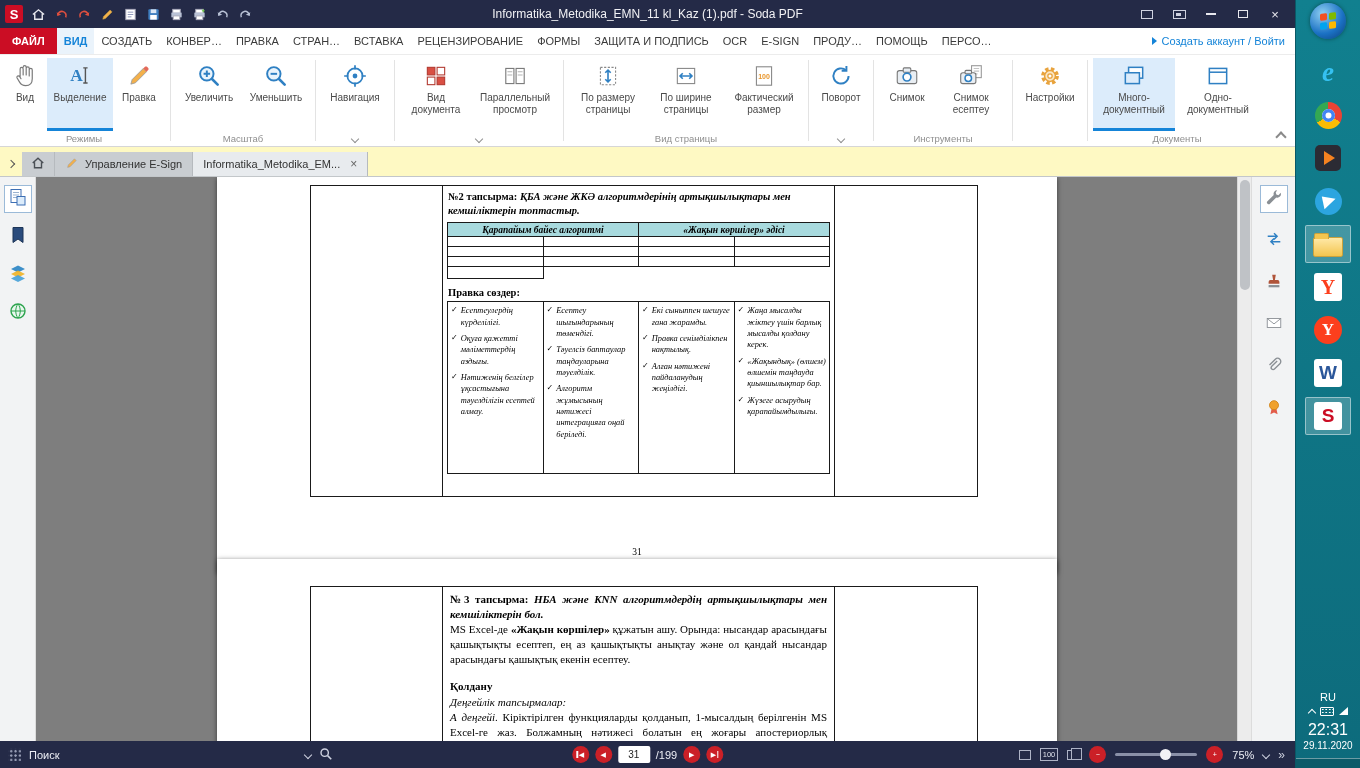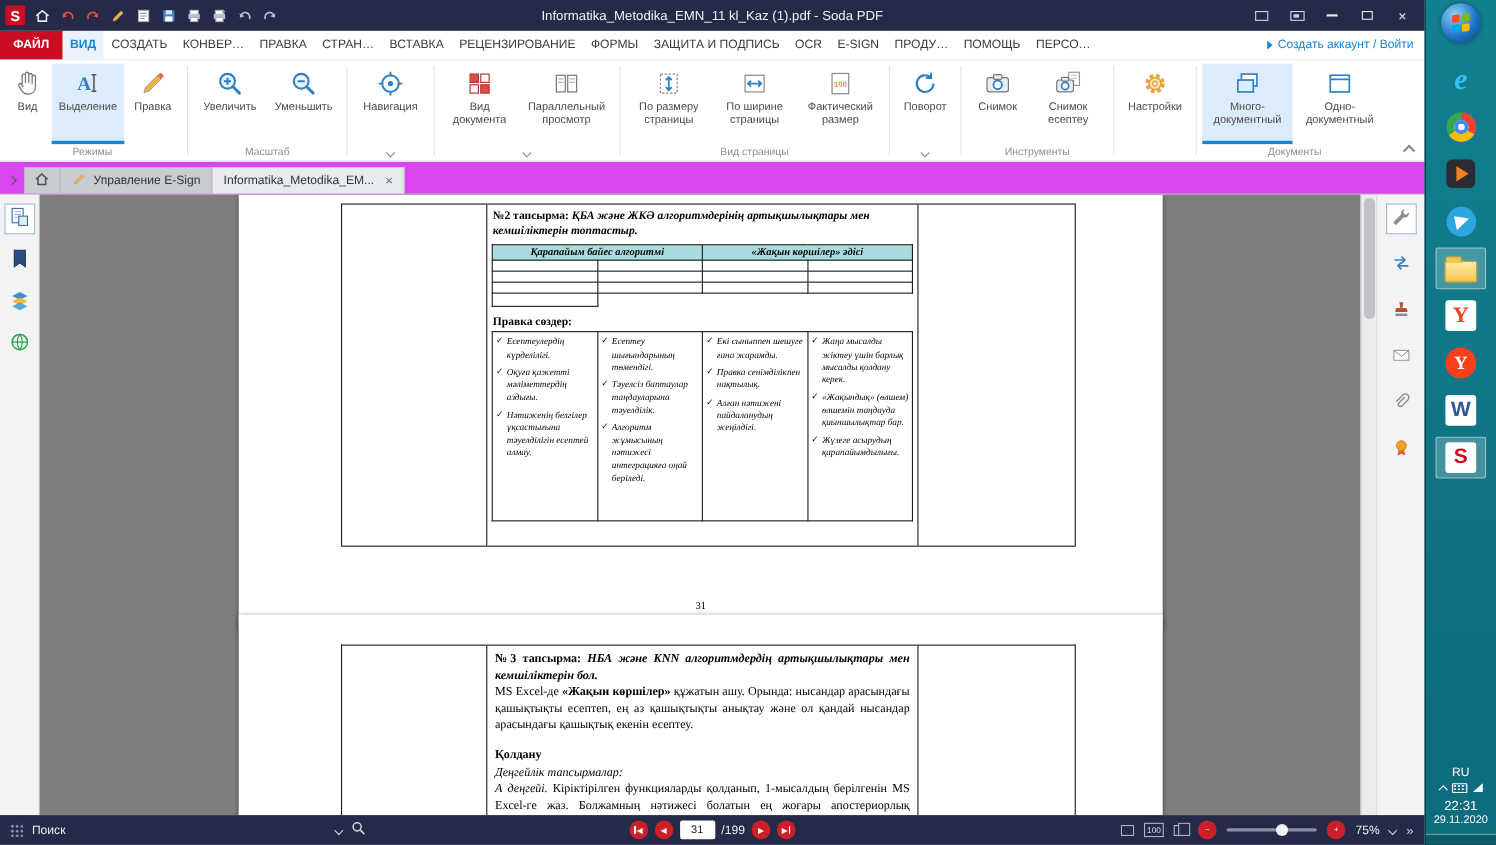--- a/index.html
+++ b/index.html
@@ -36,21 +36,21 @@
   .glabel { height:15px; text-align:center; font-size:9.5px; color:#8f8f8f; display:flex; align-items:center; justify-content:center; }
   .rbtn { display:flex; flex-direction:column; align-items:center; gap:2px; padding:4px 2px 0; font-size:10px; color:#4a4a4a; text-align:center; line-height:1.15; cursor:default; }
   .rbtn .ic { height:28px; display:flex; align-items:center; justify-content:center; }
   .i26 { width:26px; height:26px; }
   .rbtn.active { background:#dcecfb; border-bottom:3px solid #1584d8; }
   .sep { width:1px; background:#e3e3e3; margin:5px 2px; }
   .chev-dn { width:6px; height:6px; border-right:1.5px solid #909090; border-bottom:1.5px solid #909090; transform:rotate(45deg); display:inline-block; }
   .ribbon-collapse { position:absolute; right:10px; bottom:5px; width:8px; height:8px; border-left:2px solid #8a8a8a; border-top:2px solid #8a8a8a; transform:rotate(45deg); }
 
   
-  .tabbar { height:30px; background:#d946ef; border-bottom:1px solid #c3c7ca; display:flex; align-items:flex-end; flex:0 0 auto; }
+  .tabbar { height:30px; background:#fef9c3; border-bottom:1px solid #c3c7ca; display:flex; align-items:flex-end; flex:0 0 auto; }
   .panel-exp { width:22px; height:24px; display:flex; align-items:center; justify-content:center; }
   .chev-r { width:6px; height:6px; border-right:1.8px solid #555; border-top:1.8px solid #555; transform:rotate(45deg); }
   .tab { height:24px; display:flex; align-items:center; gap:6px; font-size:11px; color:#333; padding:0 10px; background:#c9cdd1; border-right:1px solid #b6babe; white-space:nowrap; }
   .tab.home { padding:0 9px; }
   .tab.active { background:#e8ebee; }
   .tab .x { color:#666; font-size:12px; margin-left:4px; }
   .i14 { width:14px; height:14px; }
 
   
   .workspace { flex:1; display:flex; min-height:0; }
@@ -135,21 +135,21 @@
   .ycirc { width:28px; height:28px; border-radius:50%; background:#fc3f1d; color:#fff; display:flex; align-items:center; justify-content:center; font-weight:bold; font-size:17px; font-family:"Liberation Serif",serif; }
   .w-blue { color:#2b579a; font-size:19px; }
   .s-red { color:#cb0d24; font-size:19px; }
   .tray { margin-top:auto; display:flex; flex-direction:column; align-items:center; gap:4px; color:#fff; padding-bottom:2px; }
   .lang { font-size:11px; }
   .tray-icons { display:flex; align-items:center; gap:5px; }
   .chev-up-w { width:6px; height:6px; border-left:1.6px solid #fff; border-top:1.6px solid #fff; transform:rotate(45deg); margin-top:3px; }
   .kbd { width:14px; height:9px; border:1.2px solid #fff; border-radius:1px; background-image:radial-gradient(#fff .7px, transparent .9px); background-size:3.5px 3px; }
   .netw { width:0; height:0; border-left:9px solid transparent; border-bottom:8px solid #fff; }
   .clock { text-align:center; line-height:1.25; }
-  .clock .t { font-size:12px; }
+  .clock .t { font-size:16px; }
   .clock .d { font-size:10px; }
   .show-desktop { width:100%; height:10px; border-top:1px solid rgba(255,255,255,.4); background:rgba(0,0,0,.15); margin-top:4px; }
 </style>
 </head>
 <body>
 
 <div class="app">
 
   <div class="titlebar">
     <div class="qicons">

